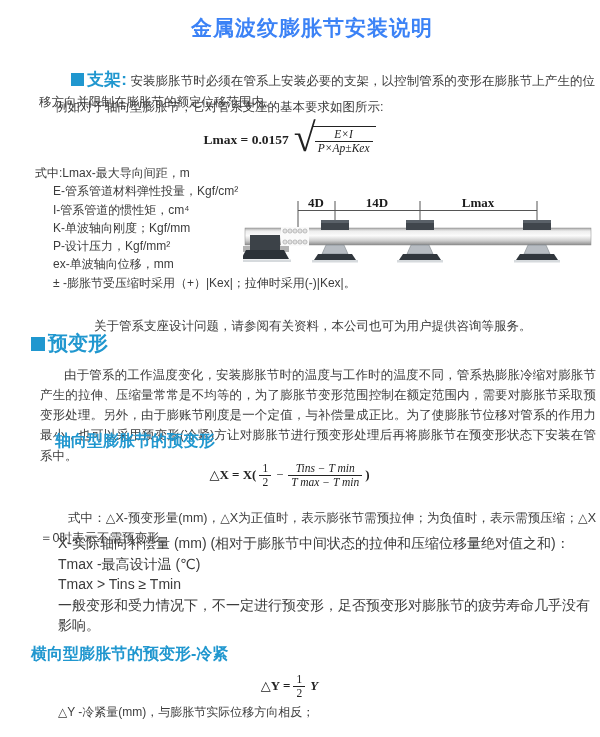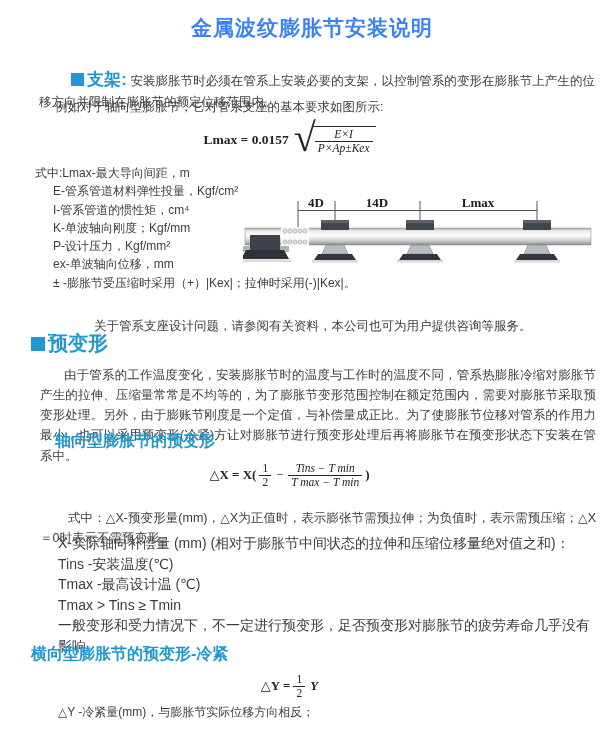--- a/index.html
+++ b/index.html
@@ -183,21 +183,20 @@
     <span class="num">Tins − T min</span>
     <span class="den">T max − T min</span>
   </span>
   <span class="rhs">)</span>
 </div>
 
 <p class="abs p-body axial-explain">式中：△X-预变形量(mm)，△X为正值时，表示膨张节需预拉伸；为负值时，表示需预压缩；△X＝0时表示不需预变形。</p>
 
 <div class="abs axial-list">
   <div>X-实际轴向补偿量 (mm) (相对于膨胀节中间状态的拉伸和压缩位移量绝对值之和)：</div>
-  <div>Tins -安装温度(℃)</div>
   <div>Tmax -最高设计温 (℃)</div>
   <div>Tmax &gt; Tins ≥ Tmin</div>
   <div>一般变形和受力情况下，不一定进行预变形，足否预变形对膨胀节的疲劳寿命几乎没有影响。</div>
 </div>
 
 <div class="abs lateral-head blue">横向型膨胀节的预变形-冷紧</div>
 
 <div class="abs formula f3">
   <span class="lhs">△Y =</span>
   <span class="frac">

